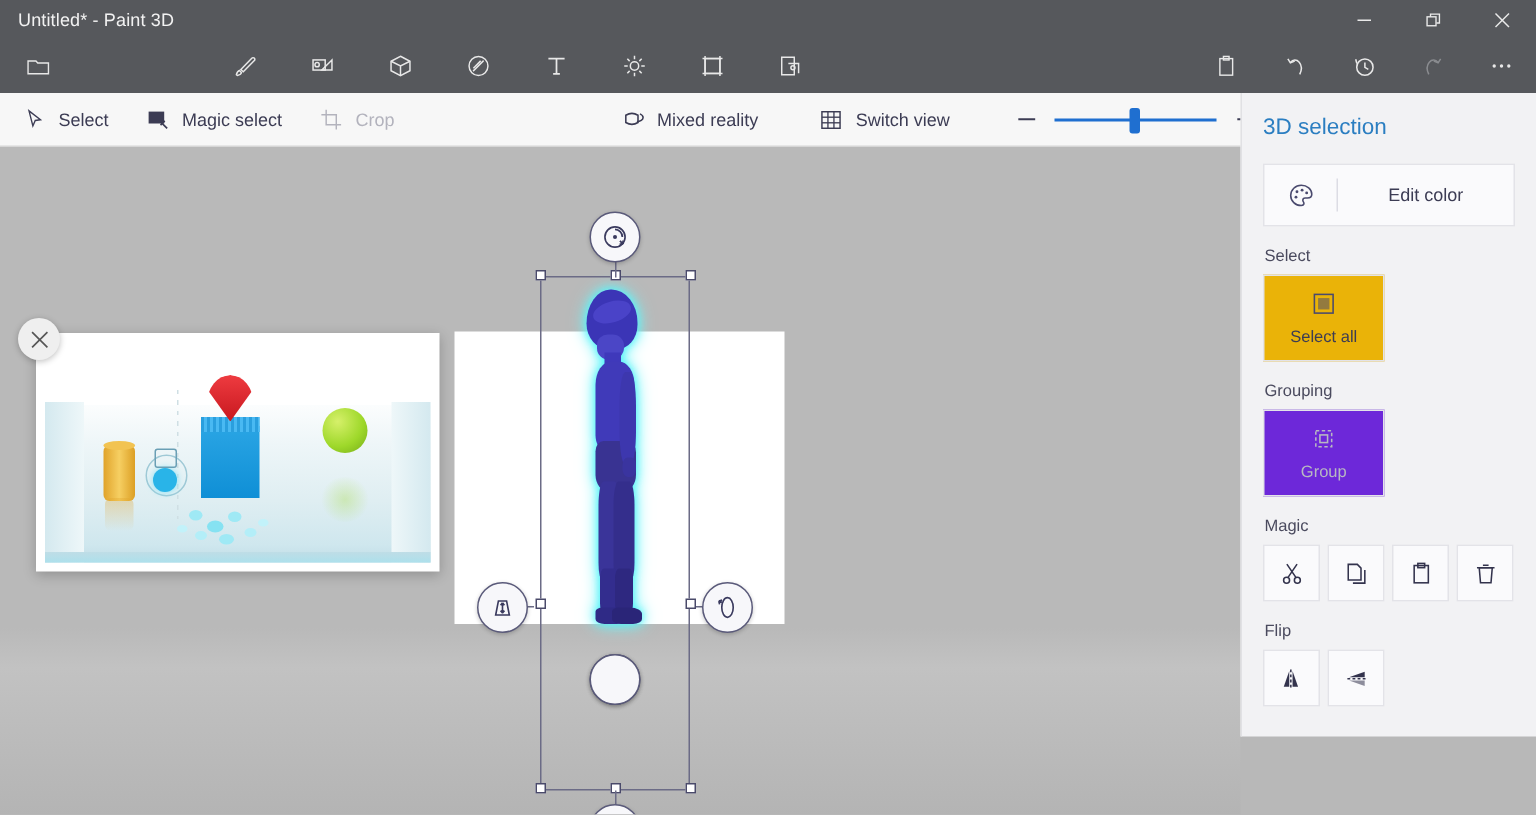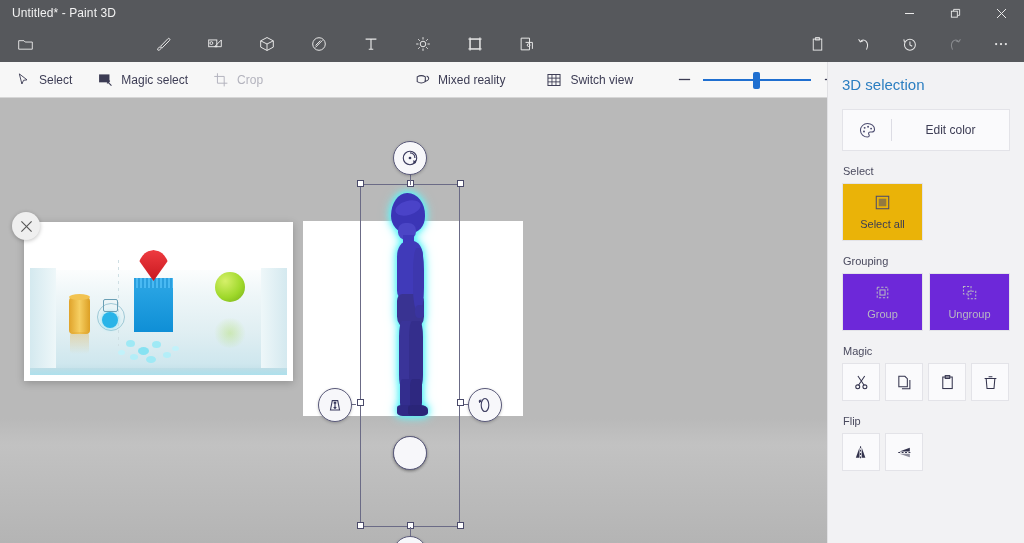--- a/index.html
+++ b/index.html
@@ -119,21 +119,21 @@
   .t-shape { position: absolute; }
   .closebtn {
     position: absolute; left: 12px; top: 114px; width: 28px; height: 28px;
     border-radius: 50%; background: #efefef; box-shadow: 0 1px 4px rgba(0,0,0,.25);
     display: flex; align-items: center; justify-content: center; color: #555;
     z-index: 5;
   }
 
   
   .rpanel {
-    position: absolute; left: 827px; top: 62px; width: 197px; height: 481px;
+    position: absolute; left: 827px; top: 62px; width: 197px; height: 429px;
     background: #f2f2f4; border-left: 1px solid #e1e1e4;
     padding: 14px 14px 0 14px;
   }
   .rp-title { color: #2b7ec1; font-size: 15px; margin-bottom: 16px; }
   .rp-section { color: #4a4a5e; font-size: 11px; margin: 14px 0 6px 1px; }
   .wide-btn {
     display: flex; align-items: center; height: 42px; width: 168px;
     background: #fafafc; border: 1px solid #e3e3e8; color: #3c3c54; font-size: 12px;
   }
   .wb-icon { width: 48px; display: flex; align-items: center; justify-content: center; }
@@ -532,29 +532,20 @@
     <div class="btn-row">
       <div class="tile disabled">
         <span>
           <svg width="17" height="17" viewBox="0 0 18 18">
               <rect x="3.4" y="3.4" width="11.2" height="11.2" fill="none" stroke="#b8b8c2" stroke-width="1.1" stroke-dasharray="2.4 1.8"></rect>
               <rect x="6.3" y="6.3" width="5.4" height="5.4" fill="none" stroke="#b8b8c2" stroke-width="1.1"></rect>
             </svg>
         </span>
         <span>Group</span>
       </div>
-      <div class="tile disabled">
-        <span>
-          <svg width="17" height="17" viewBox="0 0 18 18">
-              <rect x="2.6" y="2.6" width="8" height="8" fill="none" stroke="#b8b8c2" stroke-width="1.1" stroke-dasharray="2.2 1.6"></rect>
-              <rect x="7.6" y="7.6" width="8" height="8" fill="none" stroke="#b8b8c2" stroke-width="1.1" stroke-dasharray="2.2 1.6"></rect>
-            </svg>
-        </span>
-        <span>Ungroup</span>
-      </div>
     </div>
 
     <div class="rp-section">Magic</div>
     <div class="sqrow">
       <div class="sq">
         <svg width="17" height="17" viewBox="0 0 18 18">
             <circle cx="5" cy="13.6" r="2.1" fill="none" stroke="#33334d" stroke-width="1.1"></circle>
             <circle cx="12.6" cy="13.6" r="2.1" fill="none" stroke="#33334d" stroke-width="1.1"></circle>
             <path d="M5.8 11.9 12.4 2.2M11.8 11.9 5.2 2.2" fill="none" stroke="#33334d" stroke-width="1.1"></path>
           </svg>

